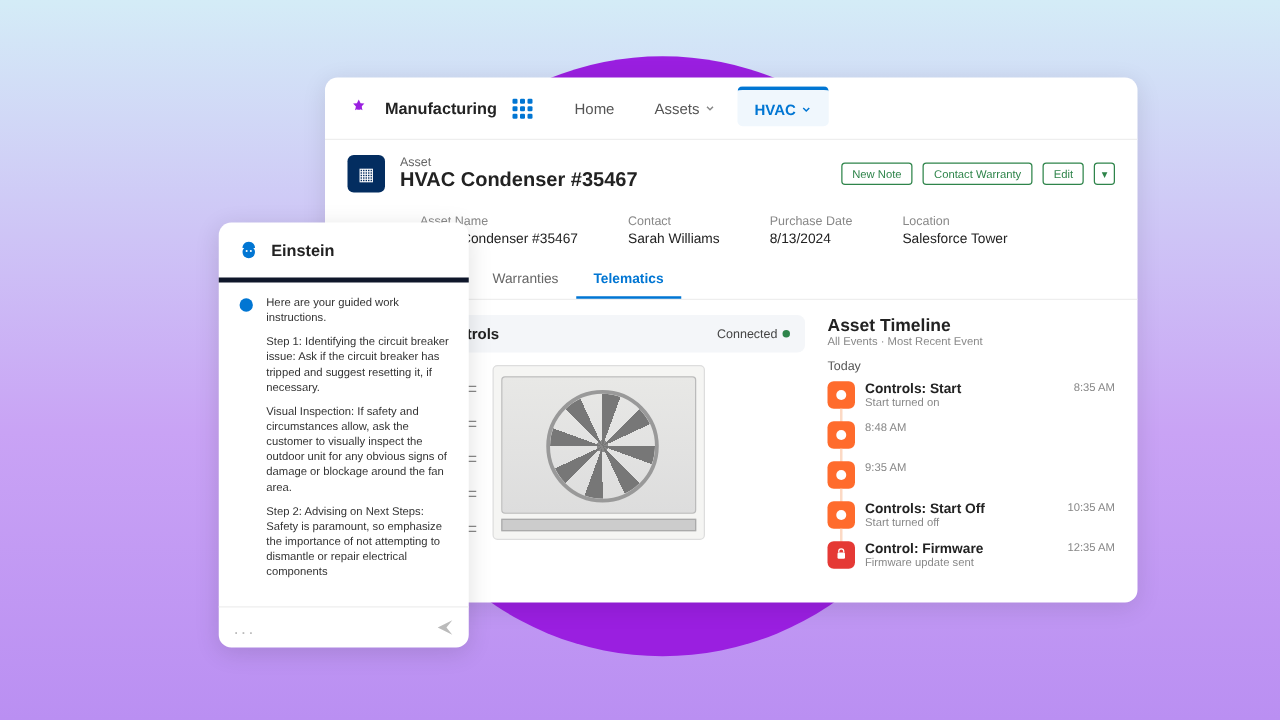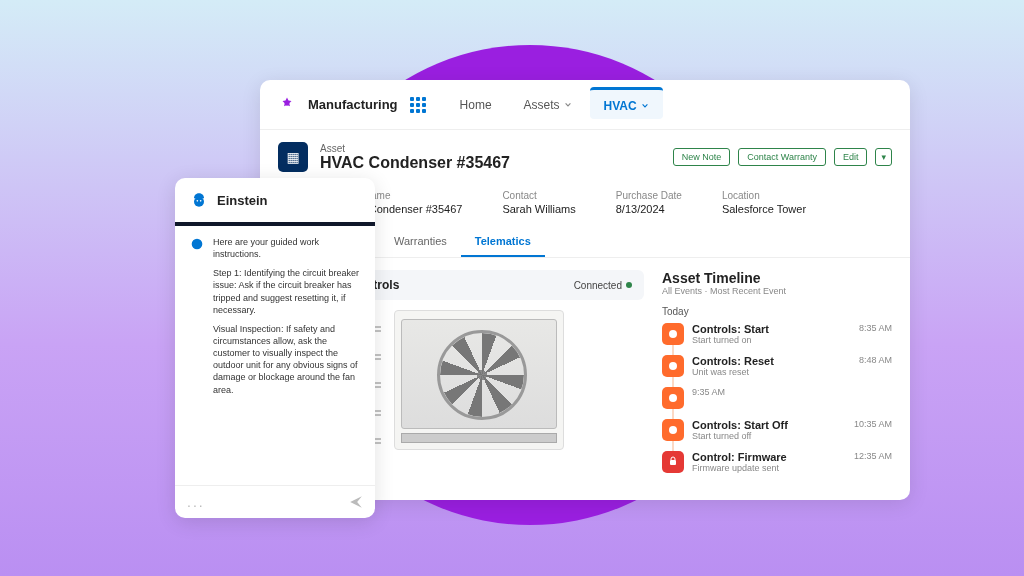--- a/index.html
+++ b/index.html
@@ -1,18 +1,18 @@
 <!DOCTYPE html>
 <html><head>
 <meta charset="utf-8">
 <style>
 *{box-sizing:border-box;margin:0;padding:0;font-family:-apple-system,BlinkMacSystemFont,'Segoe UI',Arial,sans-serif}
 body{width:1024px;height:576px;overflow:hidden;background:linear-gradient(180deg,#d4ecf7 0%,#c9a3f5 60%,#ba8ff2 100%);position:relative}
 .bg-circle{position:absolute;width:480px;height:480px;border-radius:50%;background:#9a1fe0;left:290px;top:45px;z-index:0}
-.main-card{position:absolute;left:260px;top:80px;width:650px;height:420px;background:#fff;border-radius:10px;box-shadow:0 4px 20px rgba(0,0,0,.1);z-index:1;overflow:hidden}
+.main-card{position:absolute;left:260px;top:62px;width:650px;height:420px;background:#fff;border-radius:10px;box-shadow:0 4px 20px rgba(0,0,0,.1);z-index:1;overflow:hidden}
 .topbar{display:flex;align-items:center;padding:10px 18px;border-bottom:1px solid #eee;gap:12px}
 .mfg-icon{width:18px;height:18px;color:#9a1fe0}
 .mfg-label{font-weight:700;font-size:13px;color:#222}
 .waffle{width:16px;height:16px;display:grid;grid-template-columns:repeat(3,4px);grid-template-rows:repeat(3,4px);gap:2px}
 .waffle span{background:#0176d3;border-radius:1px}
 .nav{display:flex;gap:4px;margin-left:8px}
 .nav-item{padding:6px 14px;font-size:12px;color:#555;display:flex;align-items:center;gap:4px;border-radius:4px;cursor:pointer}
 .nav-item.active{color:#0176d3;border-top:3px solid #0176d3;background:#f0f7fd;font-weight:600;margin-top:-3px;padding-top:9px}
 .chev{width:8px;height:8px}
 .asset-head{display:flex;align-items:center;padding:12px 18px;gap:12px}
@@ -221,24 +221,20 @@
           </div>
           <div class="tl-time">8:35 AM</div>
         </div>
       <div class="tl-item">
           <div class="tl-line"></div>
           <div class="tl-icon orange">
             <svg viewBox="0 0 12 12" fill="currentColor">
               <circle cx="6" cy="6" r="4"></circle>
             </svg>
           </div>
-          <div class="tl-text">
-            <div class="tl-name">Controls: Reset</div>
-            <div class="tl-desc">Unit was reset</div>
-          </div>
           <div class="tl-time">8:48 AM</div>
         </div>
       <div class="tl-item">
           <div class="tl-line"></div>
           <div class="tl-icon orange">
             <svg viewBox="0 0 12 12" fill="currentColor">
               <circle cx="6" cy="6" r="4"></circle>
             </svg>
           </div>
           <div class="tl-time">9:35 AM</div>
@@ -284,20 +280,21 @@
     <span class="ein-title">Einstein</span>
   </div>
   <div class="ein-body">
     <svg class="ein-avatar" viewBox="0 0 24 24" fill="currentColor">
         <circle cx="12" cy="12" r="8"></circle>
       </svg>
     <div class="ein-text">
       <p>Here are your guided work instructions.</p>
       <p>Step 1: Identifying the circuit breaker issue: Ask if the circuit breaker has tripped and suggest resetting it, if necessary.</p>
       <p>Visual Inspection: If safety and circumstances allow, ask the customer to visually inspect the outdoor unit for any obvious signs of damage or blockage around the fan area.</p>
+      <p>Step 2: Advising on Next Steps: Safety is paramount, so emphasize the importance of not attempting to dismantle or repair electrical components</p>
     </div>
   </div>
   <div class="ein-input">
     <span class="ein-dots">...</span>
     <svg class="ein-send" viewBox="0 0 12 12" fill="currentColor">
         <path d="M1 6l10-5-4 5 4 5z"></path>
       </svg>
   </div>
 </div>
 

